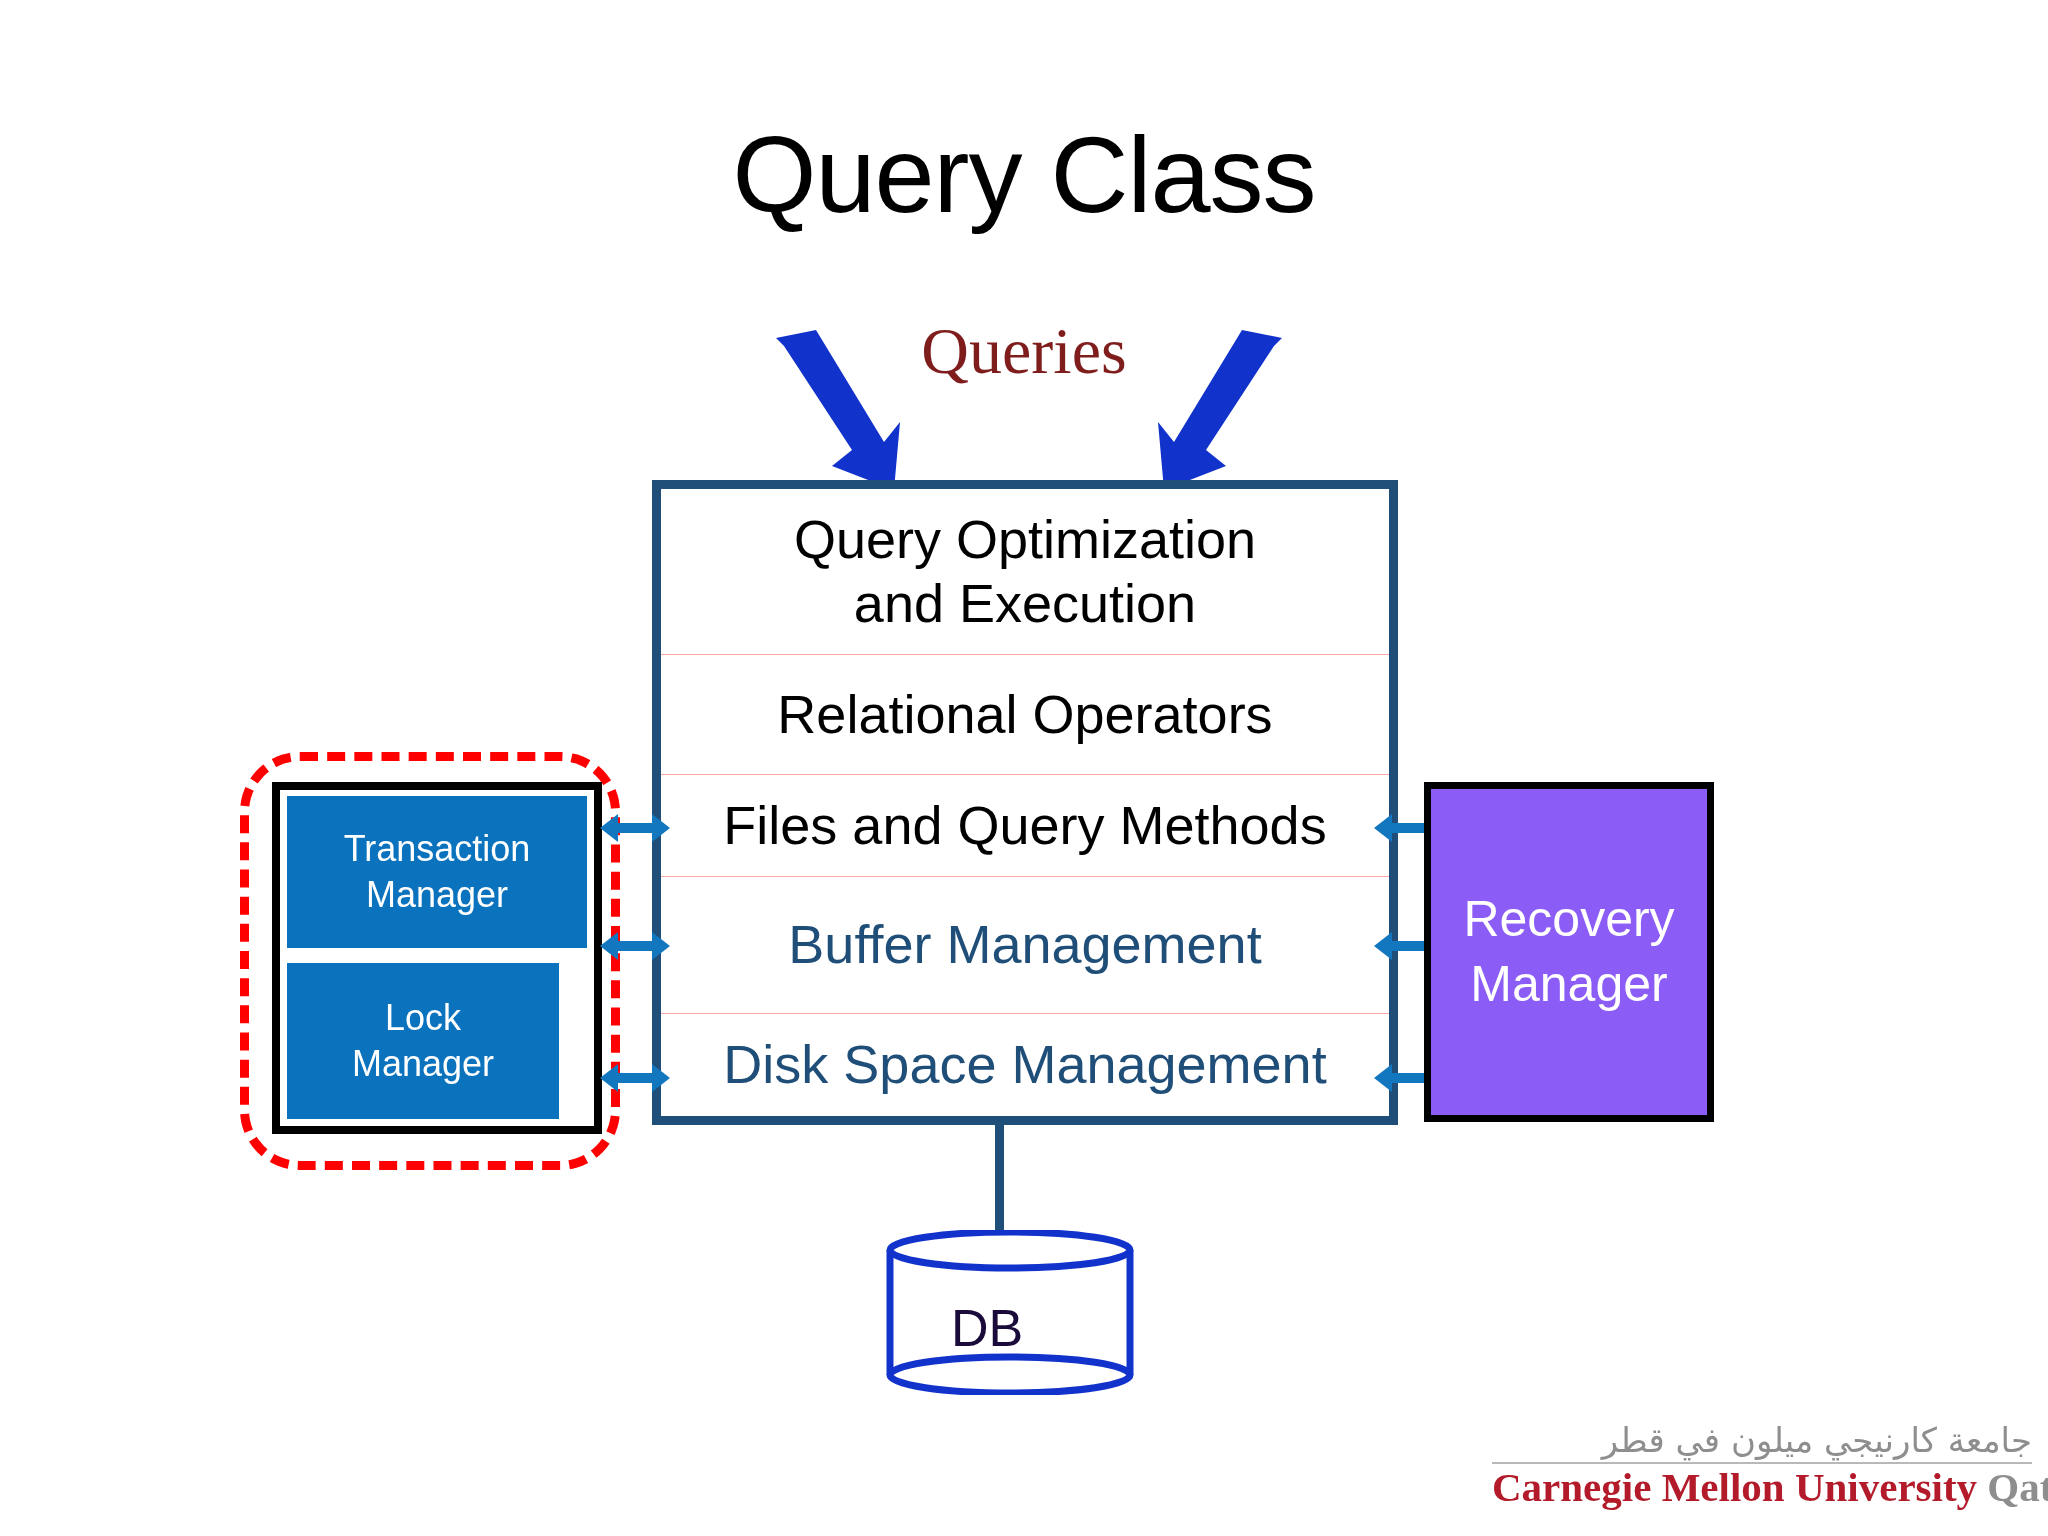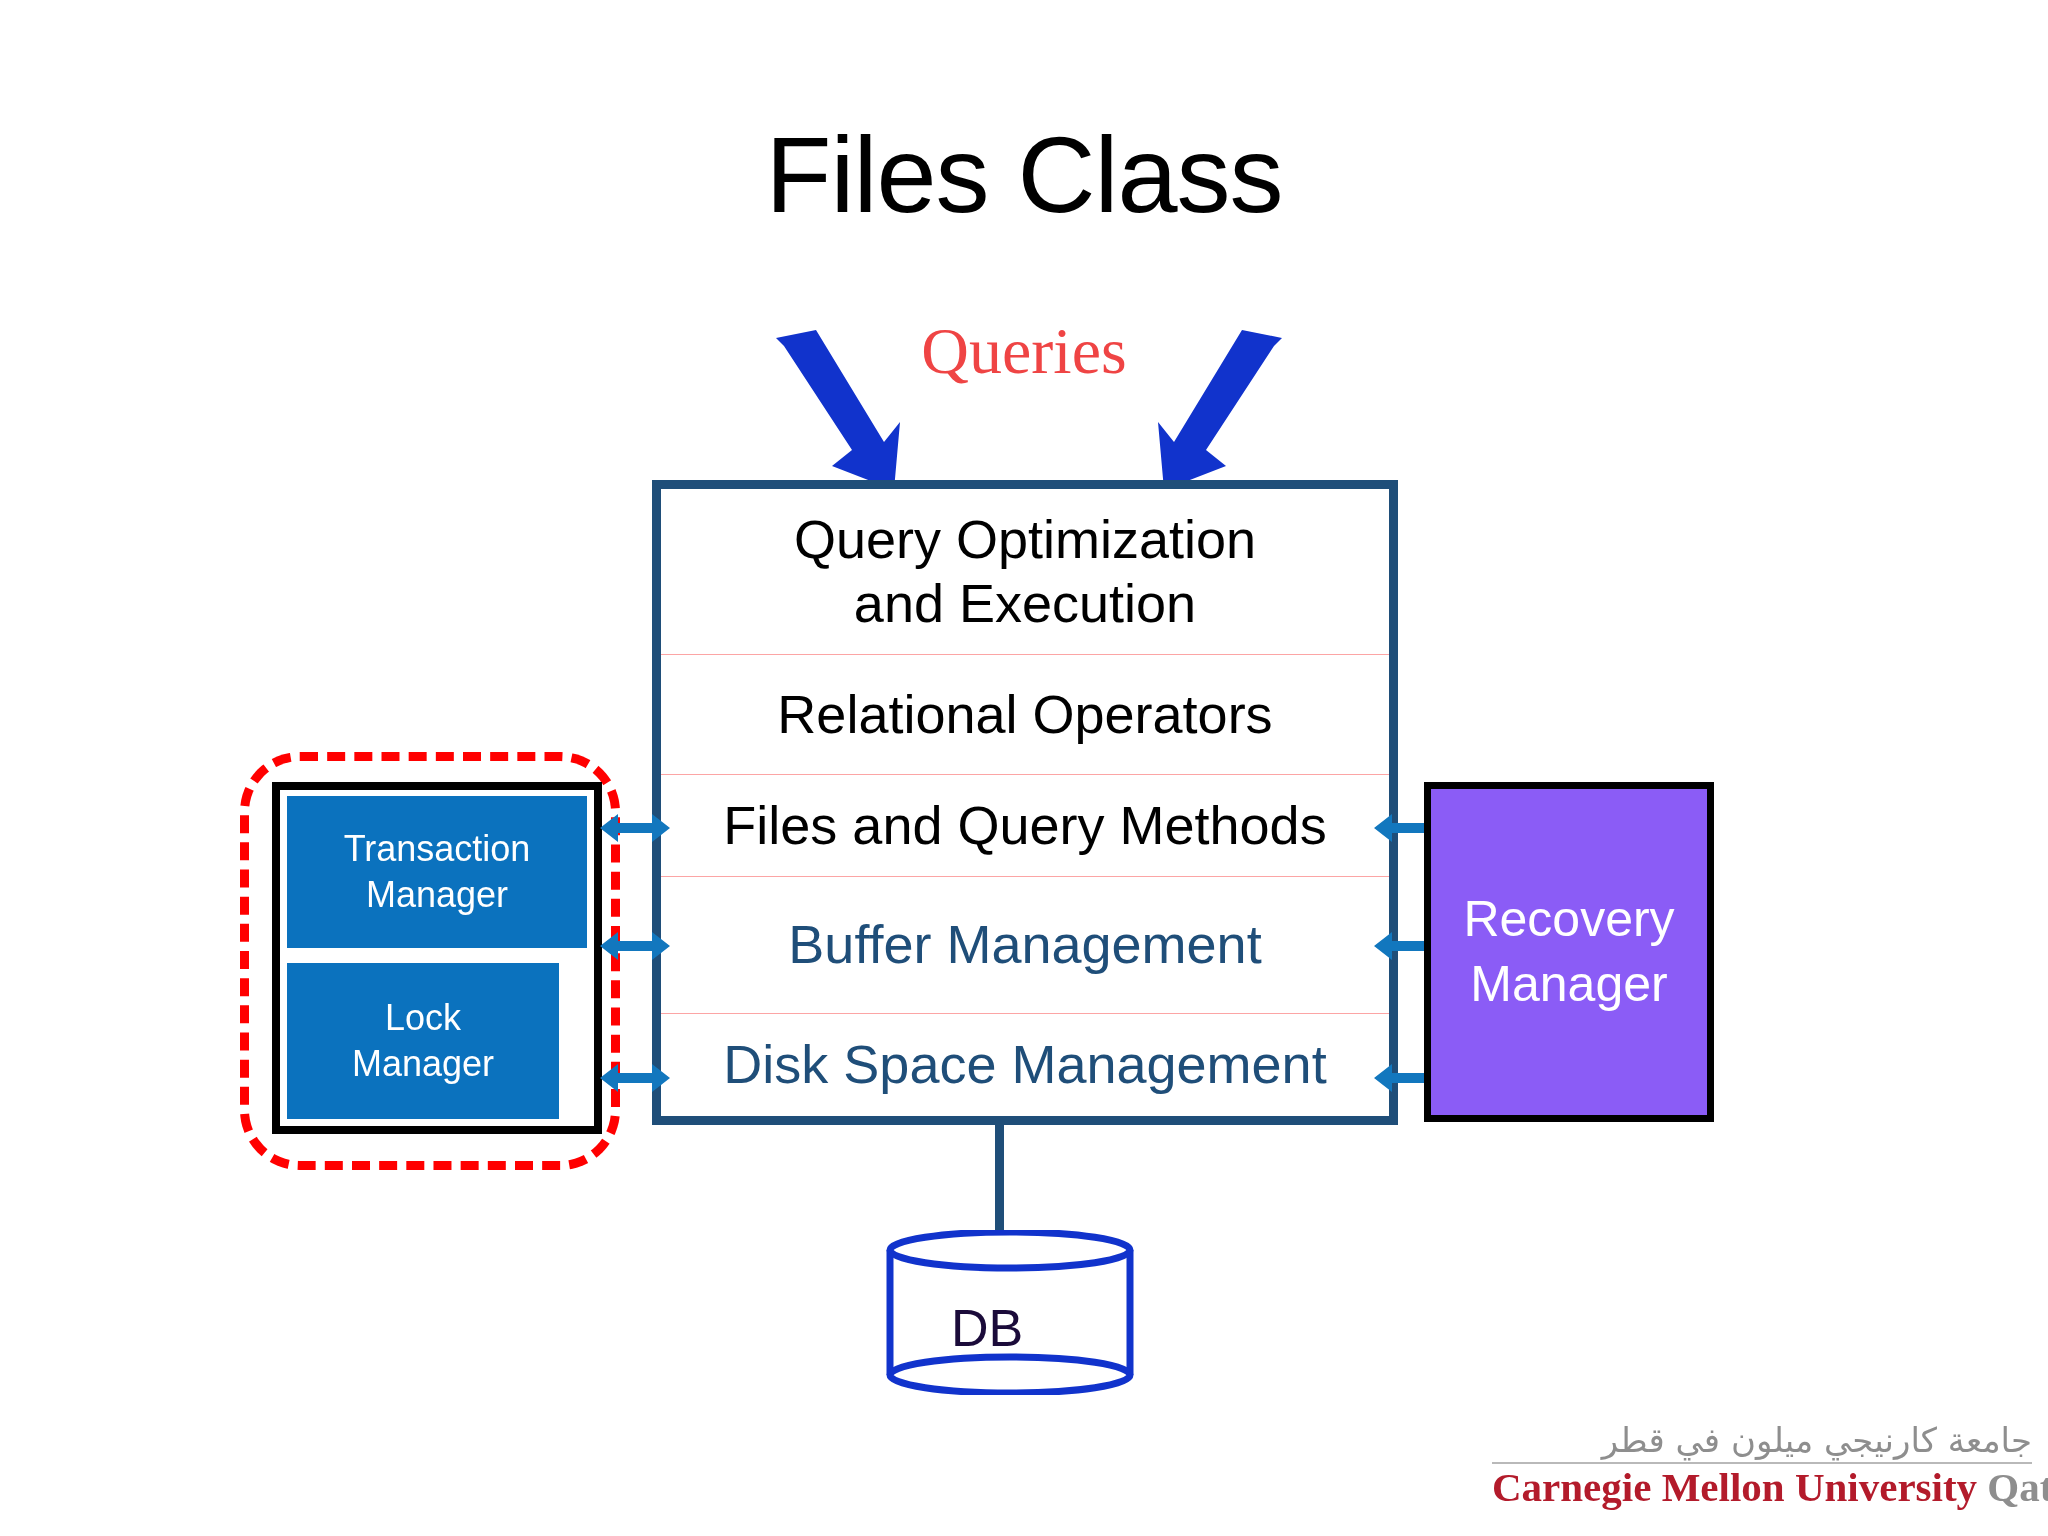--- a/index.html
+++ b/index.html
@@ -33,21 +33,21 @@
 
   
   #queries-label {
     position: absolute;
     left: 874px;
     top: 318px;
     width: 300px;
     text-align: center;
     font-family: "Liberation Serif", serif;
     font-size: 66px;
-    color: #ef4444;
+    color: #7f1d1d;
     line-height: 1;
   }
 
   
   .query-arrow {
     position: absolute;
   }
 
   
   #dbms-stack {
@@ -215,21 +215,21 @@
     white-space: nowrap;
   }
   #cmuq-cmu { color: #B31B2B; }
   #cmuq-qatar { color: #8e8e8e; }
 </style>
 </head>
 <body>
 
 <div id="slide">
 
-  <div id="title">Files Class</div>
+  <div id="title">Query Class</div>
 
   <div id="queries-label">Queries</div>
 
   <svg class="query-arrow" style="left:770px; top:330px;" width="130" height="160" viewBox="0 0 130 160">
     <polygon points="6,8 46,0 114,112 130,92 124,160 62,136 82,120 14,16" fill="#1133CC"></polygon>
   </svg>
 
   <svg class="query-arrow" style="left:1158px; top:330px;" width="130" height="160" viewBox="0 0 130 160">
     <polygon points="124,8 84,0 16,112 0,92 6,160 68,136 48,120 116,16" fill="#1133CC"></polygon>
   </svg>

